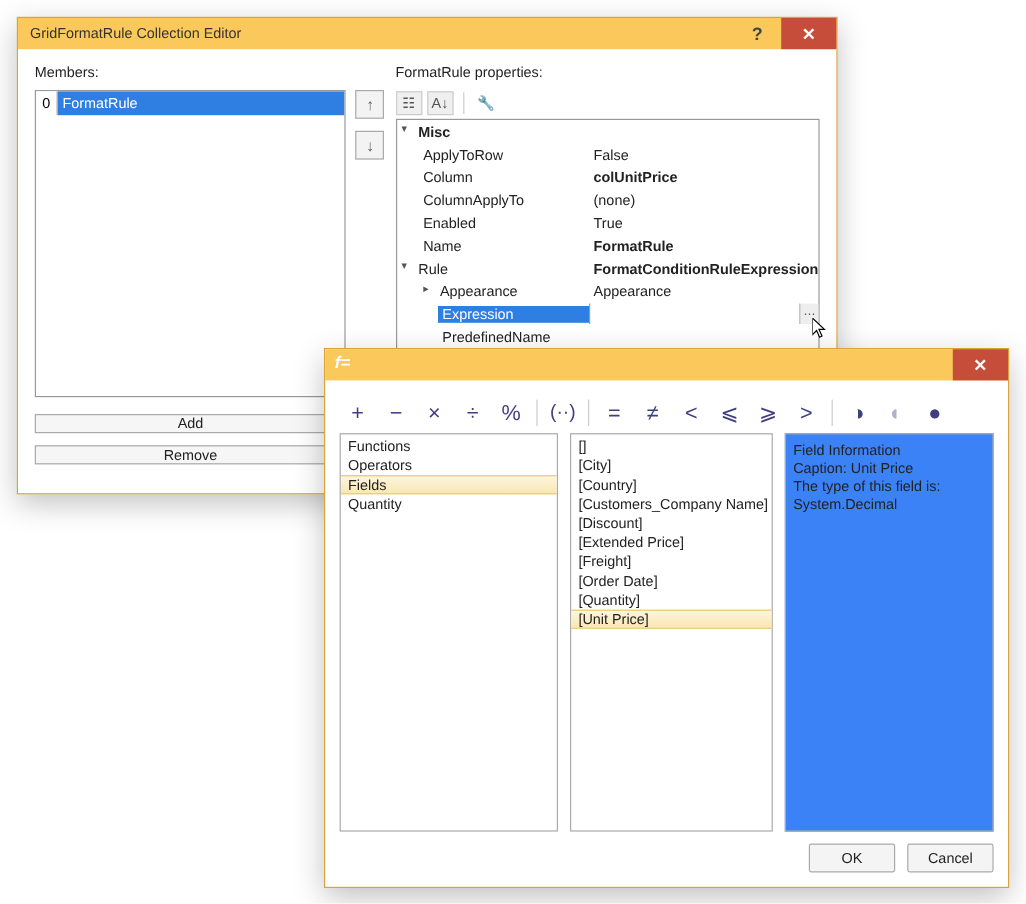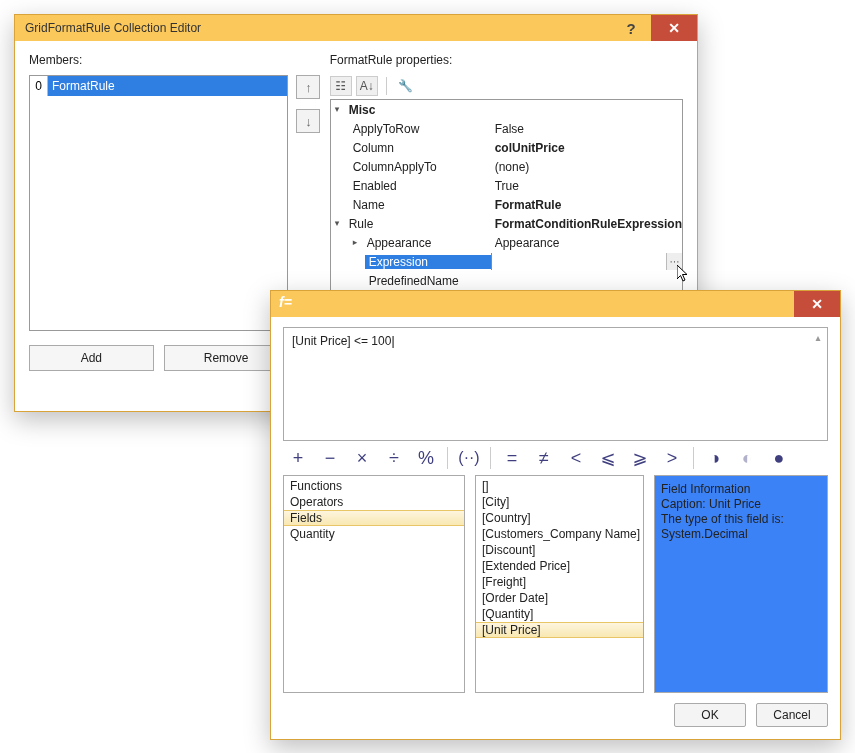--- a/index.html
+++ b/index.html
@@ -53,21 +53,21 @@
   .member-index {
     width: 18px; background: #fff; color: #000;
     display: flex; align-items: center; justify-content: center;
     border-right: 1px solid #bbb;
     font-size: 12px;
   }
   .member-name {
     flex: 1; background: #2f7fe2; color: #fff;
     display: flex; align-items: center; padding-left: 4px;
   }
-  .btn-row { display: flex; gap: 10px; margin-top: 14px; }
+  .btn-row { display: flex; gap: 10px; margin-top: 14px; flex-direction: column; }
   .std-btn {
     flex:1; height: 26px; border: 1px solid #aaa; background: #f6f6f6;
     display: flex; align-items: center; justify-content: center;
     font-size: 12px; cursor: pointer;
   }
   .updown-col { width: 26px; display: flex; flex-direction: column; gap: 10px; padding-top: 22px; }
   .sq-btn {
     width: 24px; height: 24px; border: 1px solid #aaa; background: #f3f3f3;
     display: flex; align-items: center; justify-content: center;
     font-size: 13px; color: #666; cursor: pointer;
@@ -77,21 +77,21 @@
   .pg-tool {
     width: 22px; height: 20px; border:1px solid #ccc; background:#efefef;
     display:flex;align-items:center;justify-content:center;font-size:12px;color:#555;
   }
   .pg {
     border:1px solid #999; flex:1; background:#fff; overflow:hidden;
   }
   .pg-row {
     display:flex; align-items:center; height: 19px; font-size: 12px;
   }
-  .pg-lcol { width: 160px; display:flex; align-items:center; padding-left: 4px; }
+  .pg-lcol { width: 160px; display:flex; align-items:flex-start; padding-left: 4px; }
   .pg-vcol { flex:1; padding-left: 4px; }
   .exp { display:inline-block; width:10px; height:10px; margin-right:4px; position:relative; }
   .exp::before { content: "▸"; font-size:9px; color:#555; position:absolute; top:-1px; }
   .exp.open::before { content: "▾"; }
   .indent { display:inline-block; }
   .bold { font-weight: 600; }
   .pg-row.selected .pg-lcol-inner {
     background:#2f7fe2; color:#fff; display:inline-flex; align-items:center; height:100%; padding:0 4px;
     flex:1;
   }
@@ -286,24 +286,20 @@
 </div>
 
 <div class="window" id="win2">
   <div class="titlebar">
     <span class="fx">f=</span>
     <div class="titlebar-right">
       <div class="tbtn close">✕</div>
     </div>
   </div>
   <div class="body">
-    <div class="expr-input">
-      <span class="expr-text">[Unit Price] &lt;= 100</span>
-      <div class="expr-scroll-top">▴</div>
-    </div>
     <div class="op-toolbar">
       <div class="op">+</div>
       <div class="op">−</div>
       <div class="op">×</div>
       <div class="op">÷</div>
       <div class="op">%</div>
       <div class="sep"></div>
       <div class="op small">(··)</div>
       <div class="sep"></div>
       <div class="op">=</div>

